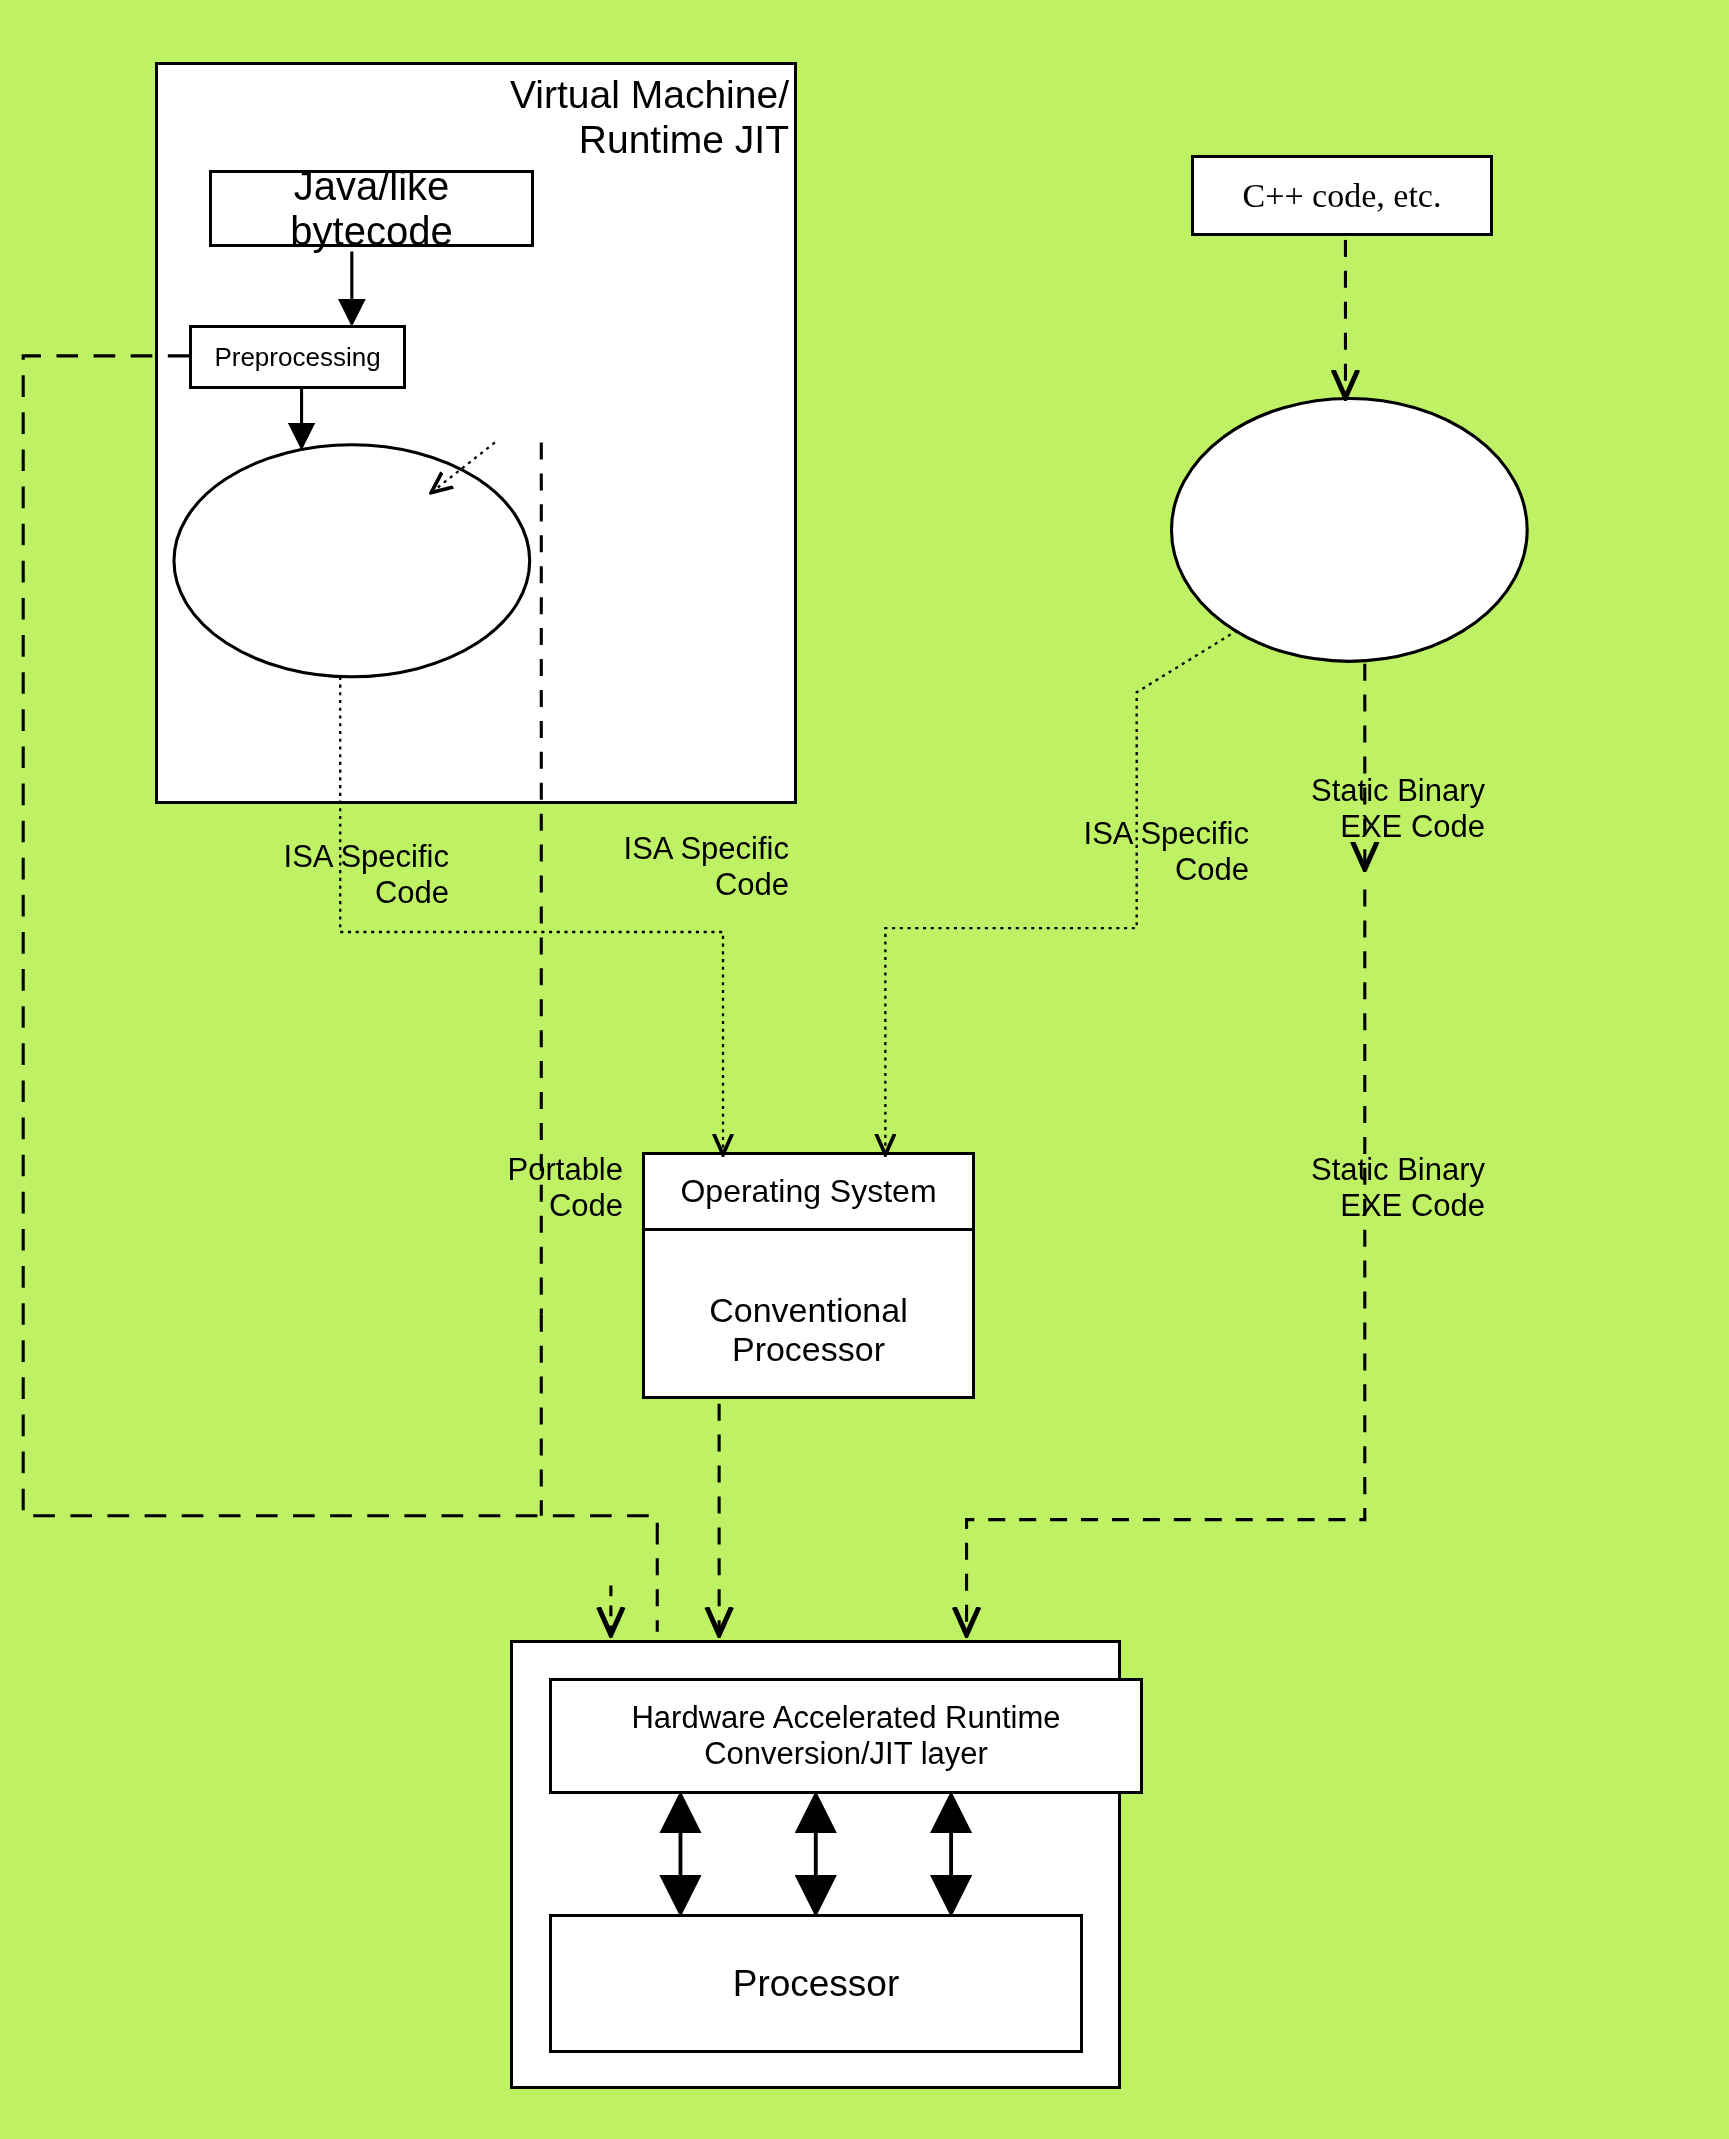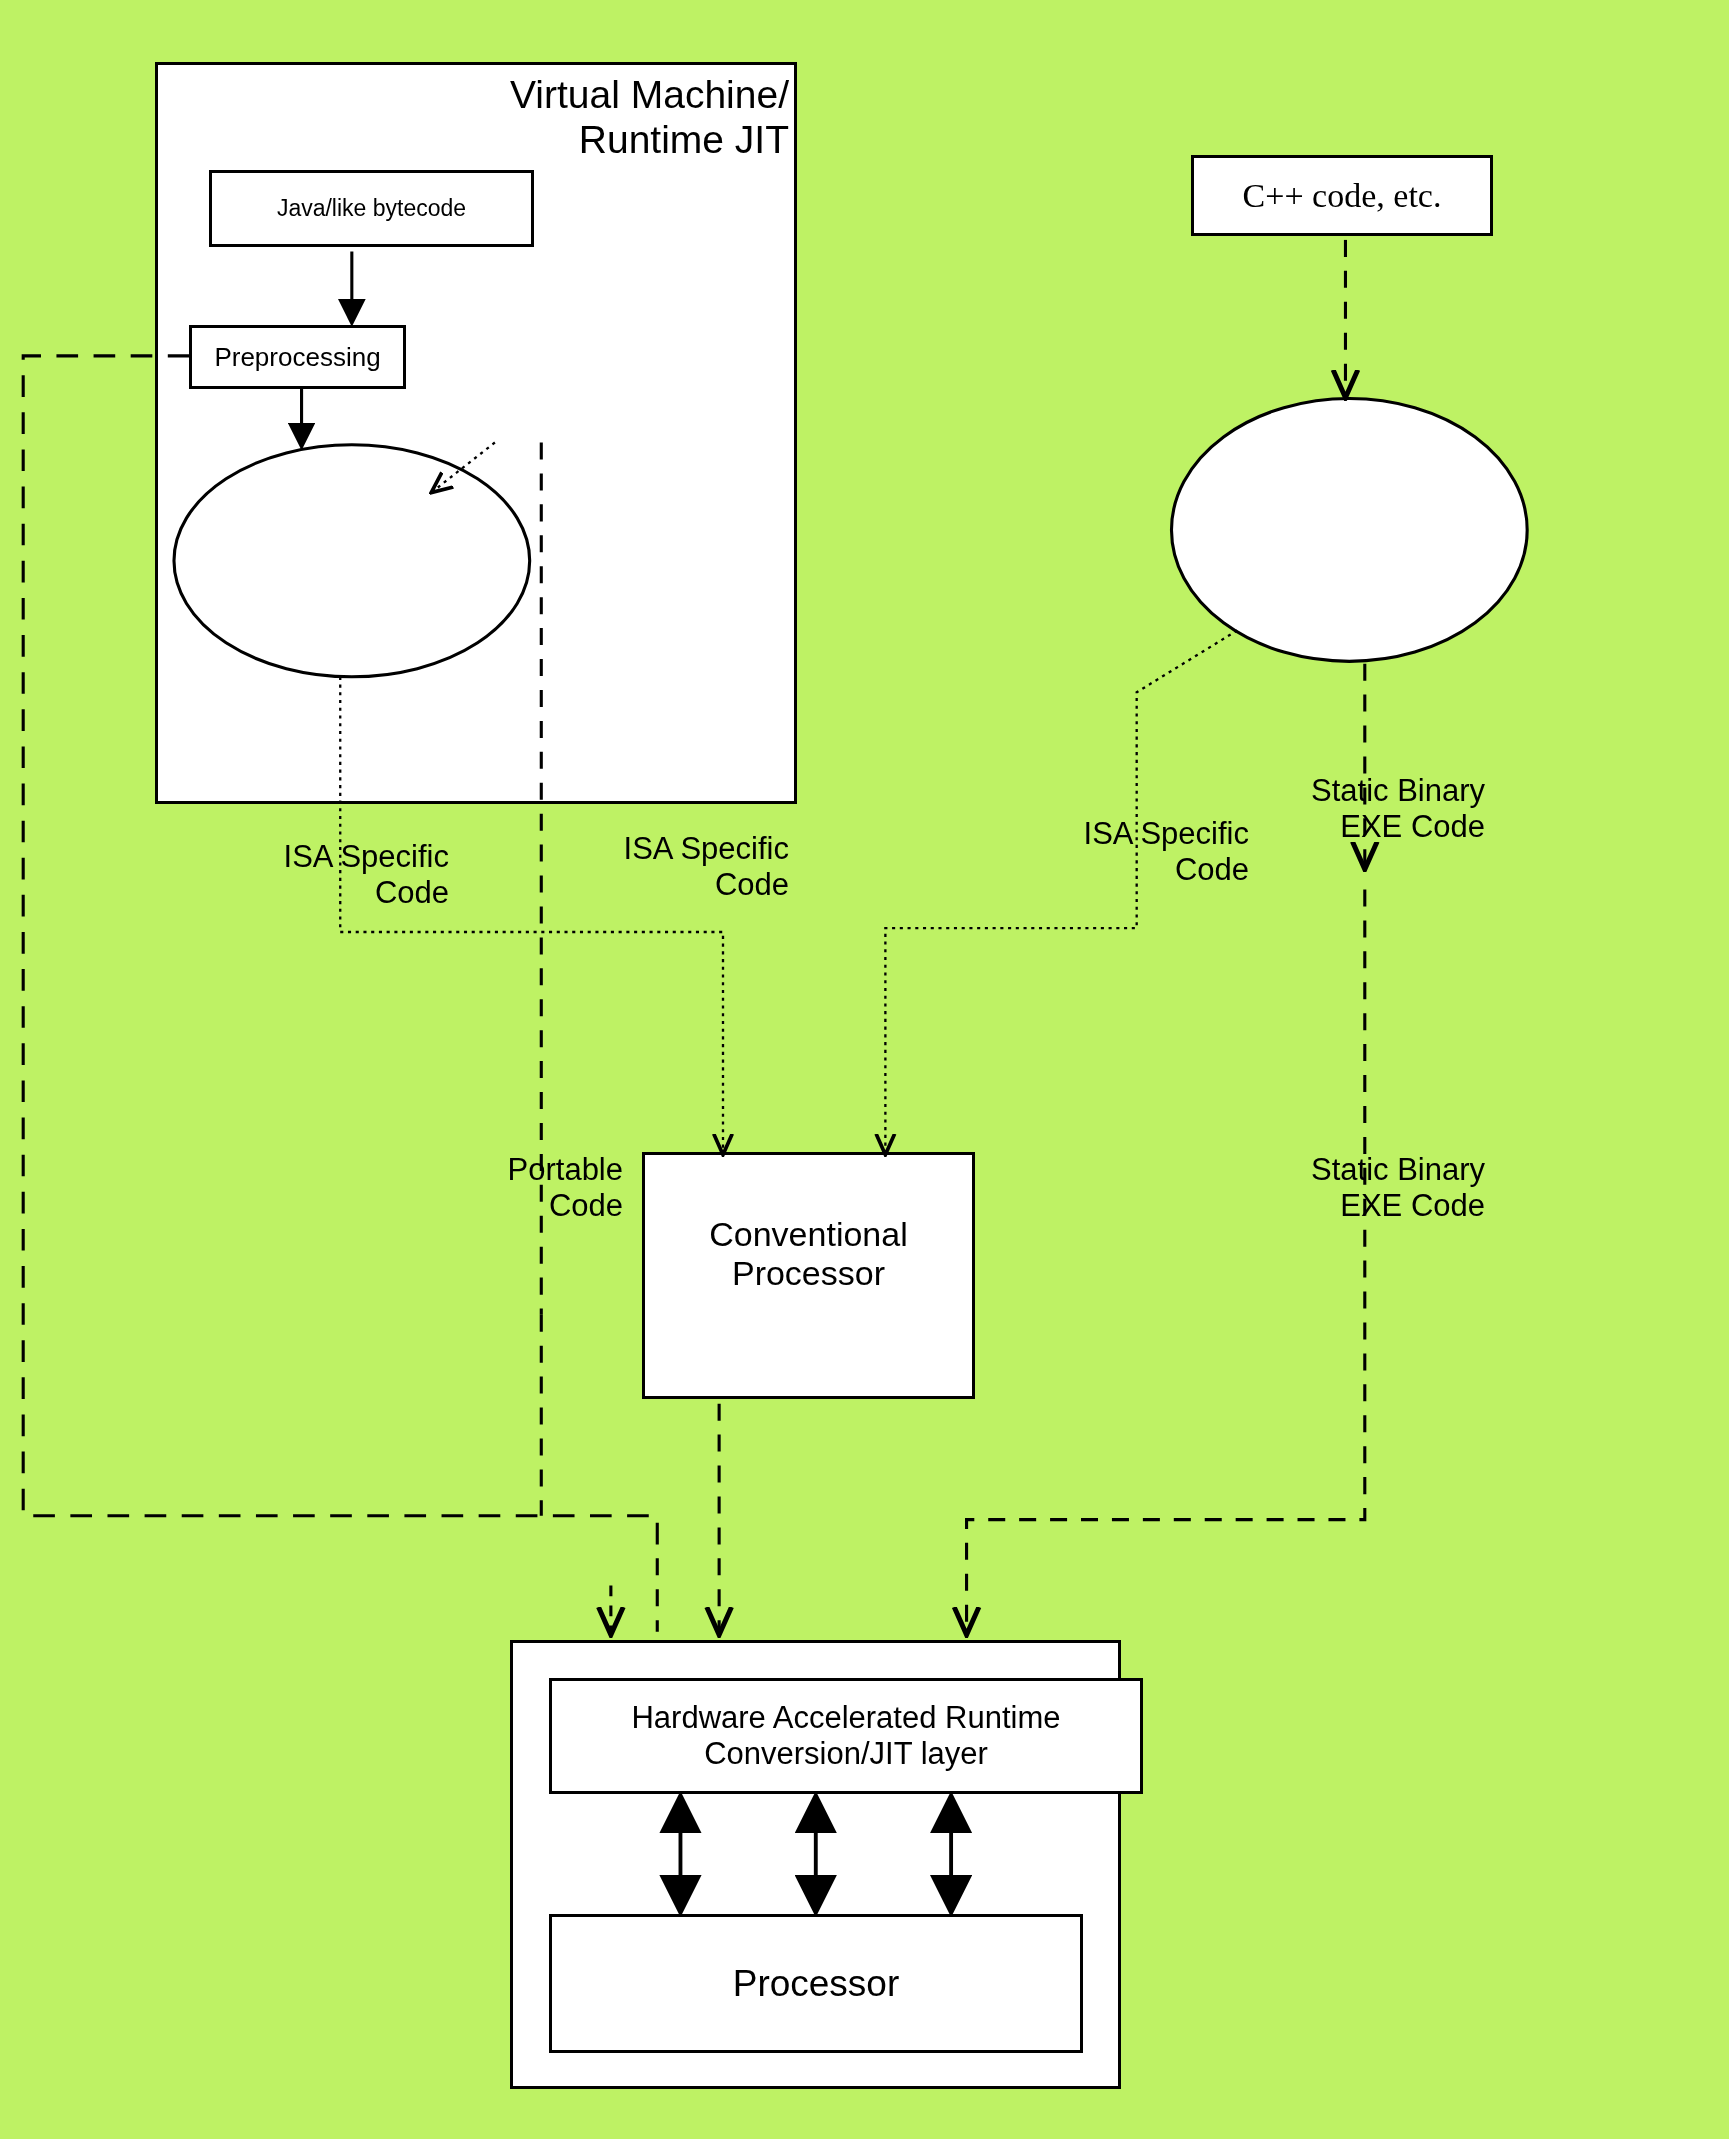--- a/index.html
+++ b/index.html
@@ -43,40 +43,43 @@
 </head>
 <body>
 
 <div class="canvas">
 
   <div class="box" style="left:155px; top:62px; width:642px; height:742px; border-width:3.9px;"></div>
   <div class="label" style="left:371px; top:73px; width:418px; font-size:39px; text-align:right;">Virtual Machine/
 Runtime JIT</div>
 
   <div class="box" style="left:209px; top:170px; width:325px; height:77px;">
-    <span style="font-size:23px;">Java/like bytecode</span>
+    <span style="font-size:40px;">Java/like bytecode</span>
   </div>
 
   <div class="box" style="left:189px; top:325px; width:217px; height:64px;">
     <span style="font-size:26px;">Preprocessing</span>
   </div>
 
 
   <div class="label" style="left:201px; top:526px; width:294px; font-size:34px;">Virtual Machine/
 JIT</div>
 
   <div class="box" style="left:1191px; top:155px; width:302px; height:81px;">
     <span style="font-size:34px;font-family:Liberation Serif, serif;">C++ code, etc.</span>
   </div>
 
   <div class="label" style="left:1214px; top:468px; width:271px; font-size:37px;">Compiler
 (offline)</div>
   <div class="label" style="left:1214px; top:557px; width:271px; font-size:25px;">X86, ARM, etc.</div>
 
   <div class="box" style="left:642px; top:1152px; width:333px; height:247px; display:block;">
+    <div style="border-bottom:3.1px solid #000; height:73px; display:flex; align-items:center; justify-content:center;">
+      <span style="font-size:32px;">Operating System</span>
+    </div>
     <div style="height:166px; display:flex; align-items:center; justify-content:center;">
       <span style="font-size:34px; white-space:pre;margin-top:32px;">Conventional
 Processor</span>
     </div>
   </div>
 
   <div class="box" style="left:510px; top:1640px; width:611px; height:449px; border-width:3.9px;"></div>
 
   <div class="box" style="left:549px; top:1678px; width:594px; height:116px;">
     <span style="font-size:31px; white-space:pre;">Hardware Accelerated Runtime

